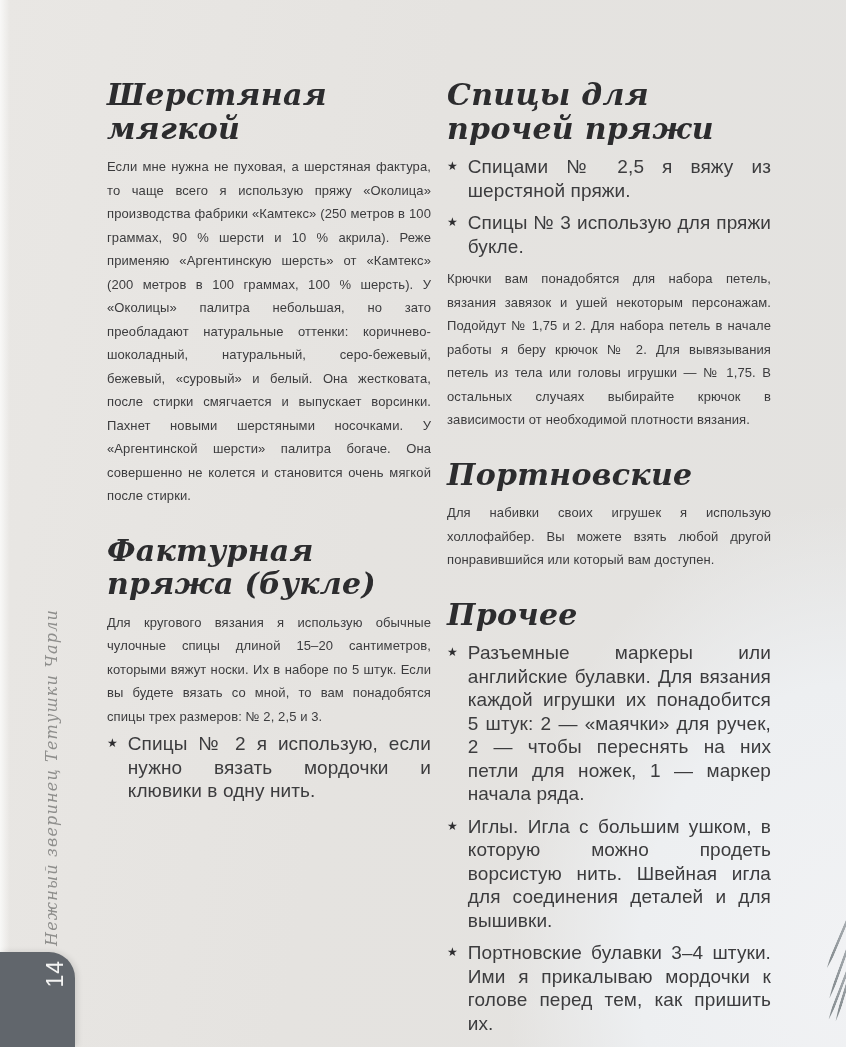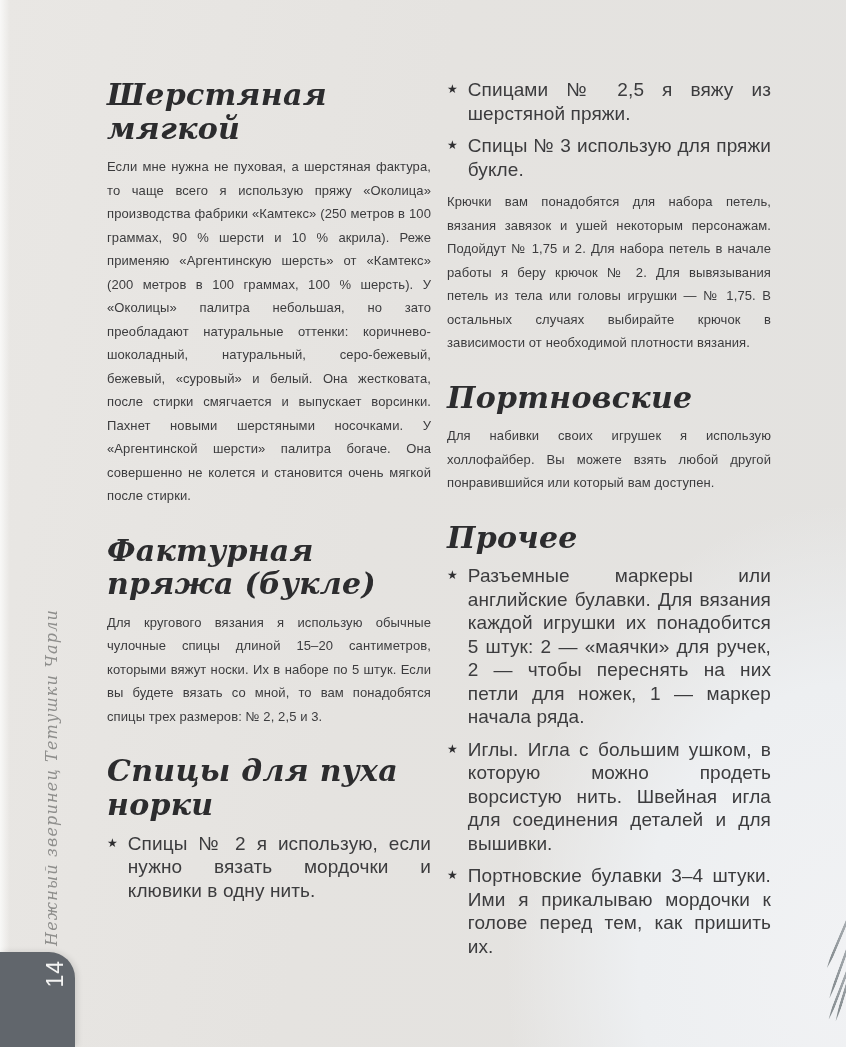--- a/index.html
+++ b/index.html
@@ -77,31 +77,31 @@
         <h2 class="sect">Шерстяная мягкой</h2>
         <p class="body">Если мне нужна не пуховая, а шерстяная фактура, то чаще всего я использую пряжу «Околица» производства фабрики «Камтекс» (250 метров в 100 граммах, 90 % шерсти и 10 % акрила). Реже применяю «Аргентинскую шерсть» от «Камтекс» (200 метров в 100 граммах, 100 % шерсть). У «Околицы» палитра небольшая, но зато преобладают натуральные оттенки: коричнево-шоколадный, натуральный, серо-бежевый, бежевый, «суровый» и белый. Она жестковата, после стирки смягчается и выпускает ворсинки. Пахнет новыми шерстяными носочками. У «Аргентинской шерсти» палитра богаче. Она совершенно не колется и становится очень мягкой после стирки.</p>
       </div>
       <div class="section">
         <h2 class="sect">Фактурная пряжа (букле)</h2>
       </div>
       <div class="section">
         <p class="body">Для кругового вязания я использую обычные чулочные спицы длиной 15–20 сантиметров, которыми вяжут носки. Их в наборе по 5 штук. Если вы будете вязать со мной, то вам понадобятся спицы трех размеров: № 2, 2,5 и 3.</p>
       </div>
       <div class="section">
-        <h2 class="sect">Спицы для пуха норки</h2>
         <div class="bullet">
           <span class="star">★</span>
           <span class="btext">Спицы № 2 я использую, если нужно вязать мордочки и клювики в одну нить.</span>
         </div>
 
       </div>
     </div>
 
     <div class="col">
       <div class="section">
+        <h2 class="sect">Спицы для прочей пряжи</h2>
         <div class="bullet">
           <span class="star">★</span>
           <span class="btext">Спицами № 2,5 я вяжу из шерстяной пряжи.</span>
         </div>
         <div class="bullet">
           <span class="star">★</span>
           <span class="btext">Спицы № 3 использую для пряжи букле.</span>
         </div>
       </div>
       <div class="section">

